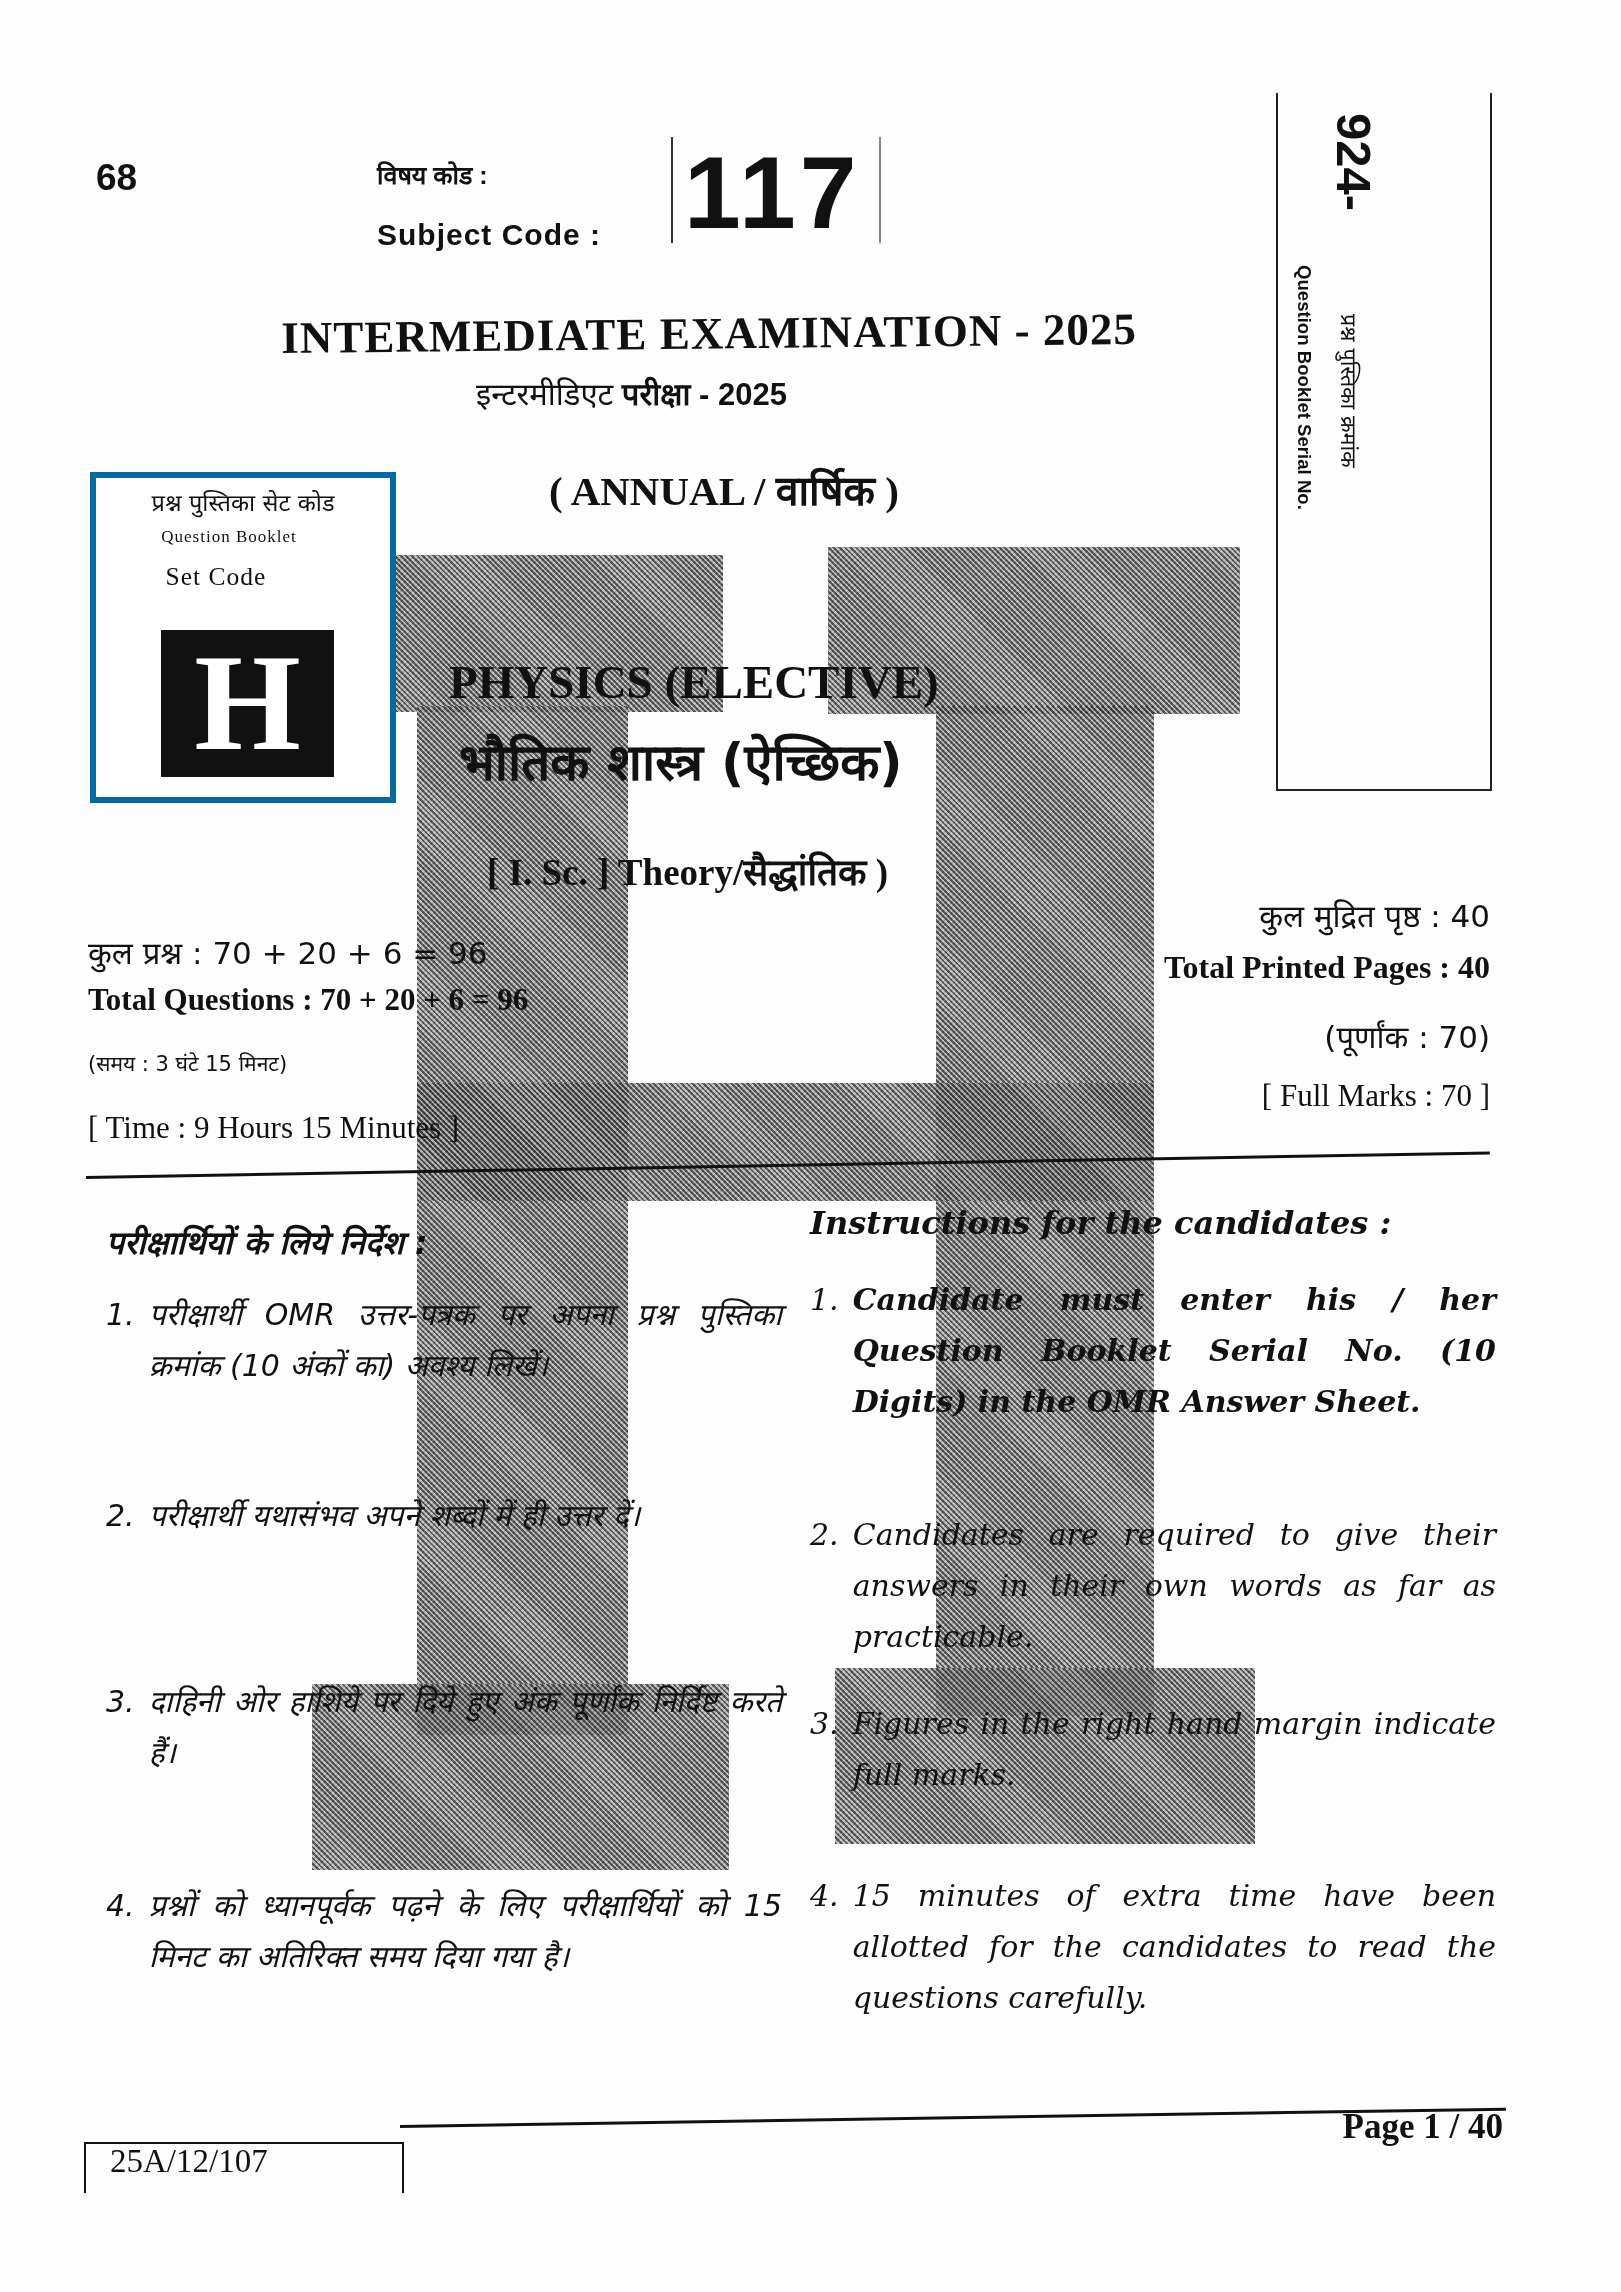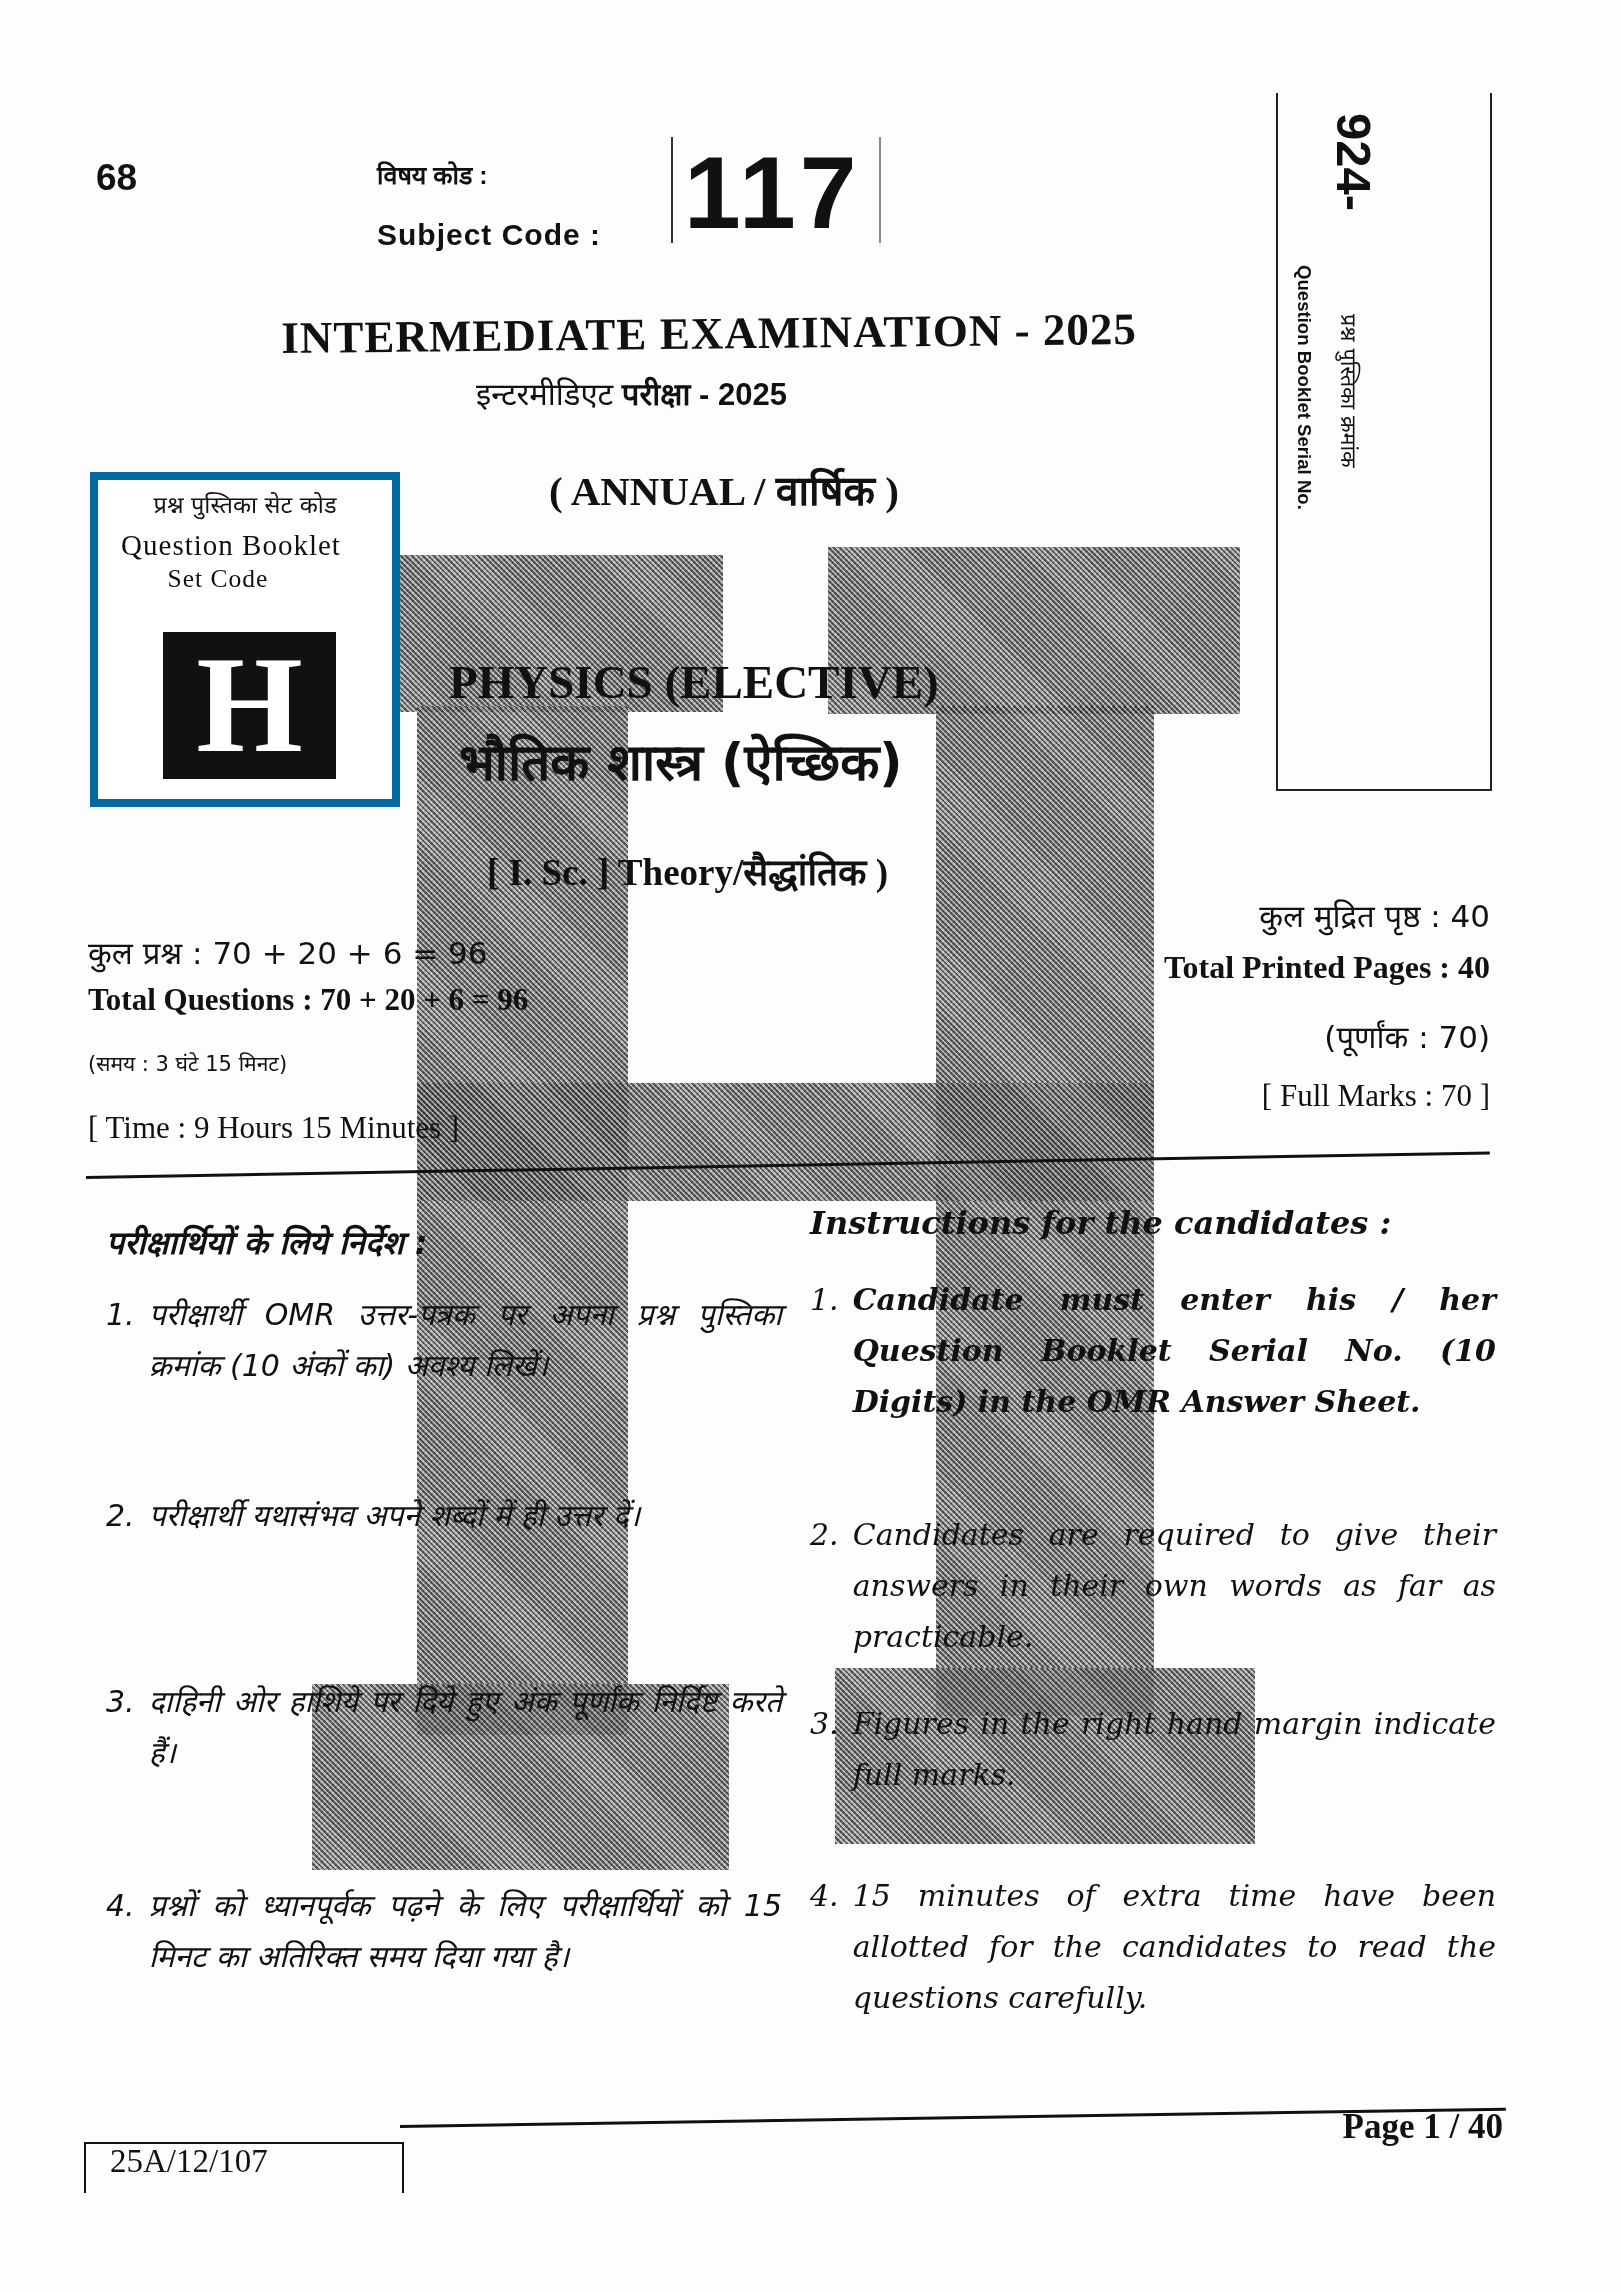--- a/index.html
+++ b/index.html
@@ -38,23 +38,23 @@
     .exam-title-en { left: 281px; top: 312px; font-family: "Liberation Serif", serif; font-weight: bold; font-size: 45px; letter-spacing: 1px; transform: rotate(-0.6deg); transform-origin: left top; }
     .exam-title-hi { left: 476px; top: 372px; font-family: Liberation Sans, sans-serif; font-size: 31px; }
     .exam-title-hi b { font-weight: bold; }
     .exam-type { left: 549px; top: 461px; font-family: "Liberation Serif", serif; font-weight: bold; font-size: 41px; }
 
     .serial-box { left: 1276px; top: 93px; width: 212px; height: 696px; border-left: 2px solid #222; border-right: 2.9px solid #222; border-bottom: 2px solid #222; z-index: 2; }
     .serial-num { left: 1382px; top: 113px; font-family: "Liberation Sans", sans-serif; font-weight: bold; font-size: 49px; transform: rotate(90deg); transform-origin: left top; }
     .serial-label-en { left: 1315px; top: 265px; font-family: "Liberation Sans", sans-serif; font-weight: bold; font-size: 18.6px; transform: rotate(90deg); transform-origin: left top; white-space: nowrap; }
     .serial-label-hi { left: 1364px; top: 314px; font-family: "DejaVu Sans", sans-serif; font-size: 21.6px; transform: rotate(90deg); transform-origin: left top; white-space: nowrap; }
 
-    .set-box { left: 90px; top: 472px; width: 294px; height: 319px; border: 8px solid #0369a1; background: #fff; z-index: 2; }
+    .set-box { left: 90px; top: 472px; width: 294px; height: 319px; border: 6px solid #0369a1; background: #fff; z-index: 2; }
     .set-label-hi { left: 0; width: 294px; top: 7.8px; text-align: center; font-family: "DejaVu Sans", sans-serif; font-size: 23.5px; position: absolute; }
-    .set-label-en1 { left: 0; width: 266px; top: 49px; text-align: center; font-family: "Liberation Serif", serif; font-size: 29px; position: absolute; letter-spacing: 1px; }
+    .set-label-en1 { left: 0; width: 266px; top: 49px; text-align: center; font-family: "Liberation Serif", serif; font-size: 17px; position: absolute; letter-spacing: 1px; }
     .set-label-en2 { left: 0; width: 240px; top: 84px; text-align: center; font-family: "Liberation Serif", serif; font-size: 25.5px; position: absolute; letter-spacing: 1px; }
     .set-code { position: absolute; left: 65px; top: 152px; width: 173px; height: 147px; background: #111; color: #fff; font-family: "Liberation Serif", serif; font-weight: bold; font-size: 137px; line-height: 147px; text-align: center; }
 
     .subject-en { left: 449px; top: 655px; font-family: "Liberation Serif", serif; font-weight: bold; font-size: 47px; }
     .subject-hi { left: 459px; top: 725px; font-family: "DejaVu Sans", sans-serif; font-weight: bold; font-size: 51px; }
     .stream { left: 487px; top: 845px; font-family: "Liberation Serif", serif; font-weight: bold; font-size: 37px; }
 
     .tq-hi { left: 88px; top: 931px; font-family: "DejaVu Sans", sans-serif; font-size: 31px; }
     .tq-en { left: 88px; top: 982px; font-family: "Liberation Serif", serif; font-weight: bold; font-size: 31px; }
     .time-hi { left: 88px; top: 1049px; font-family: "DejaVu Sans", sans-serif; font-size: 21px; }

